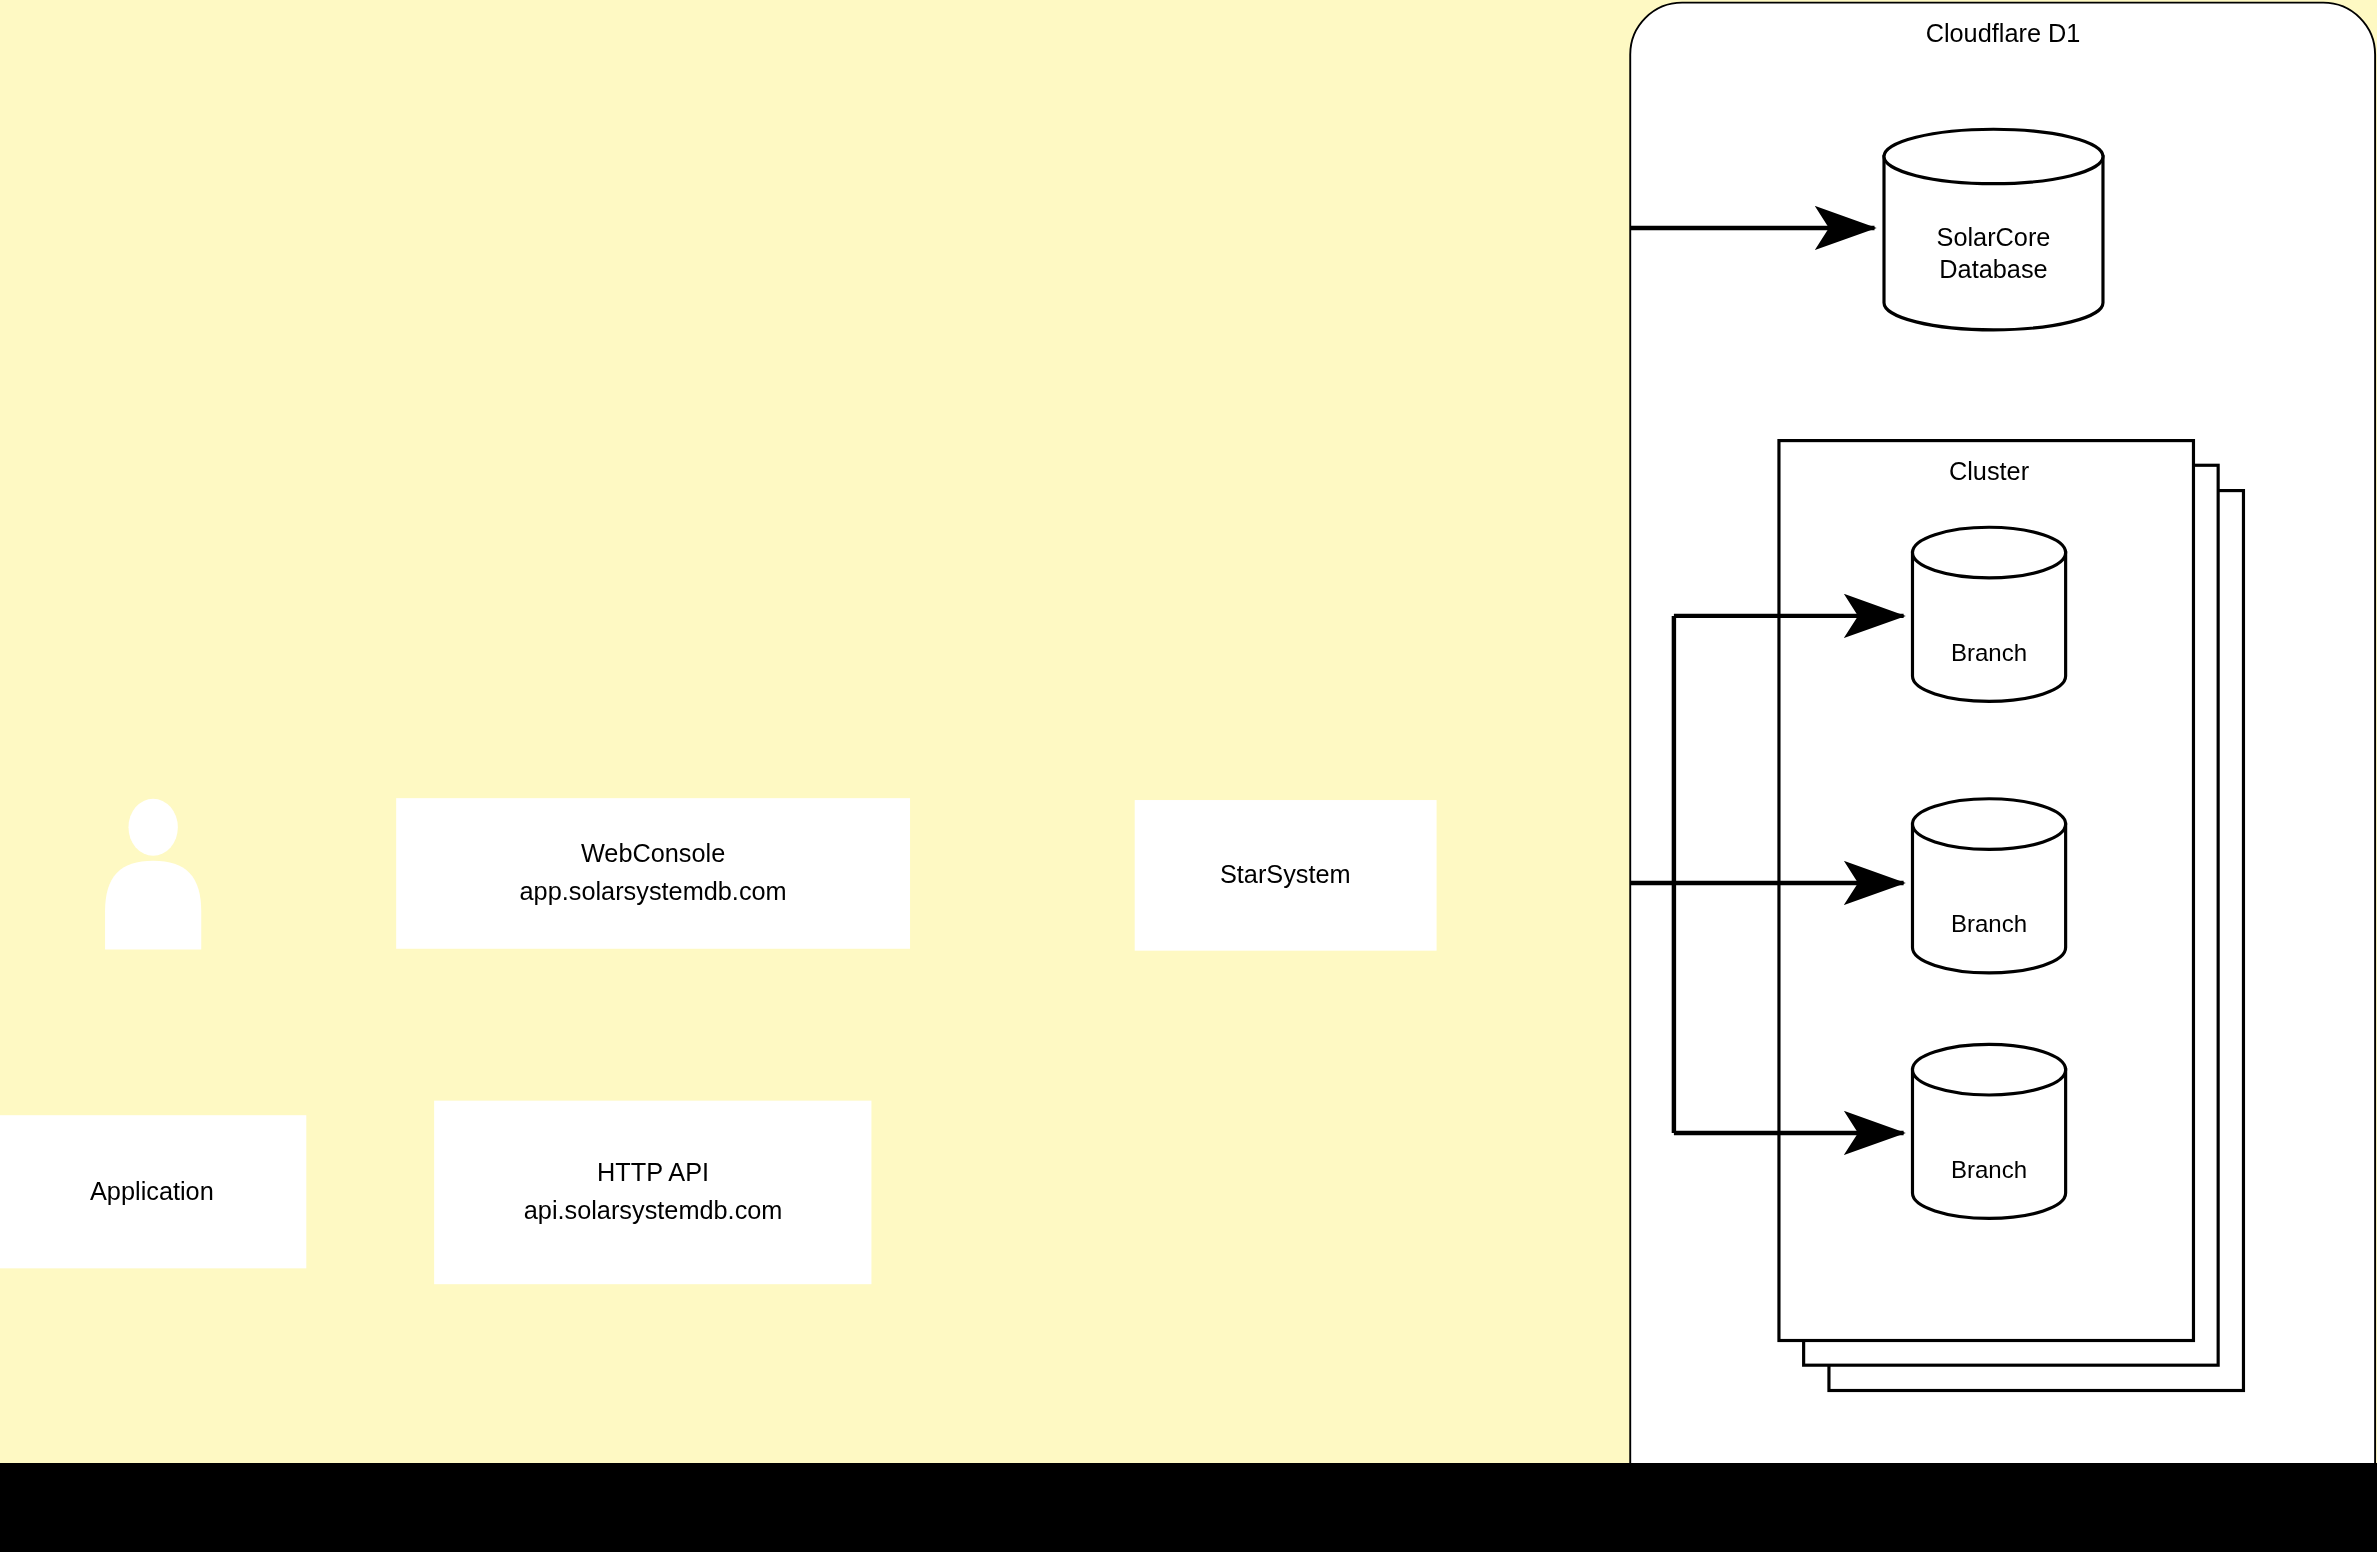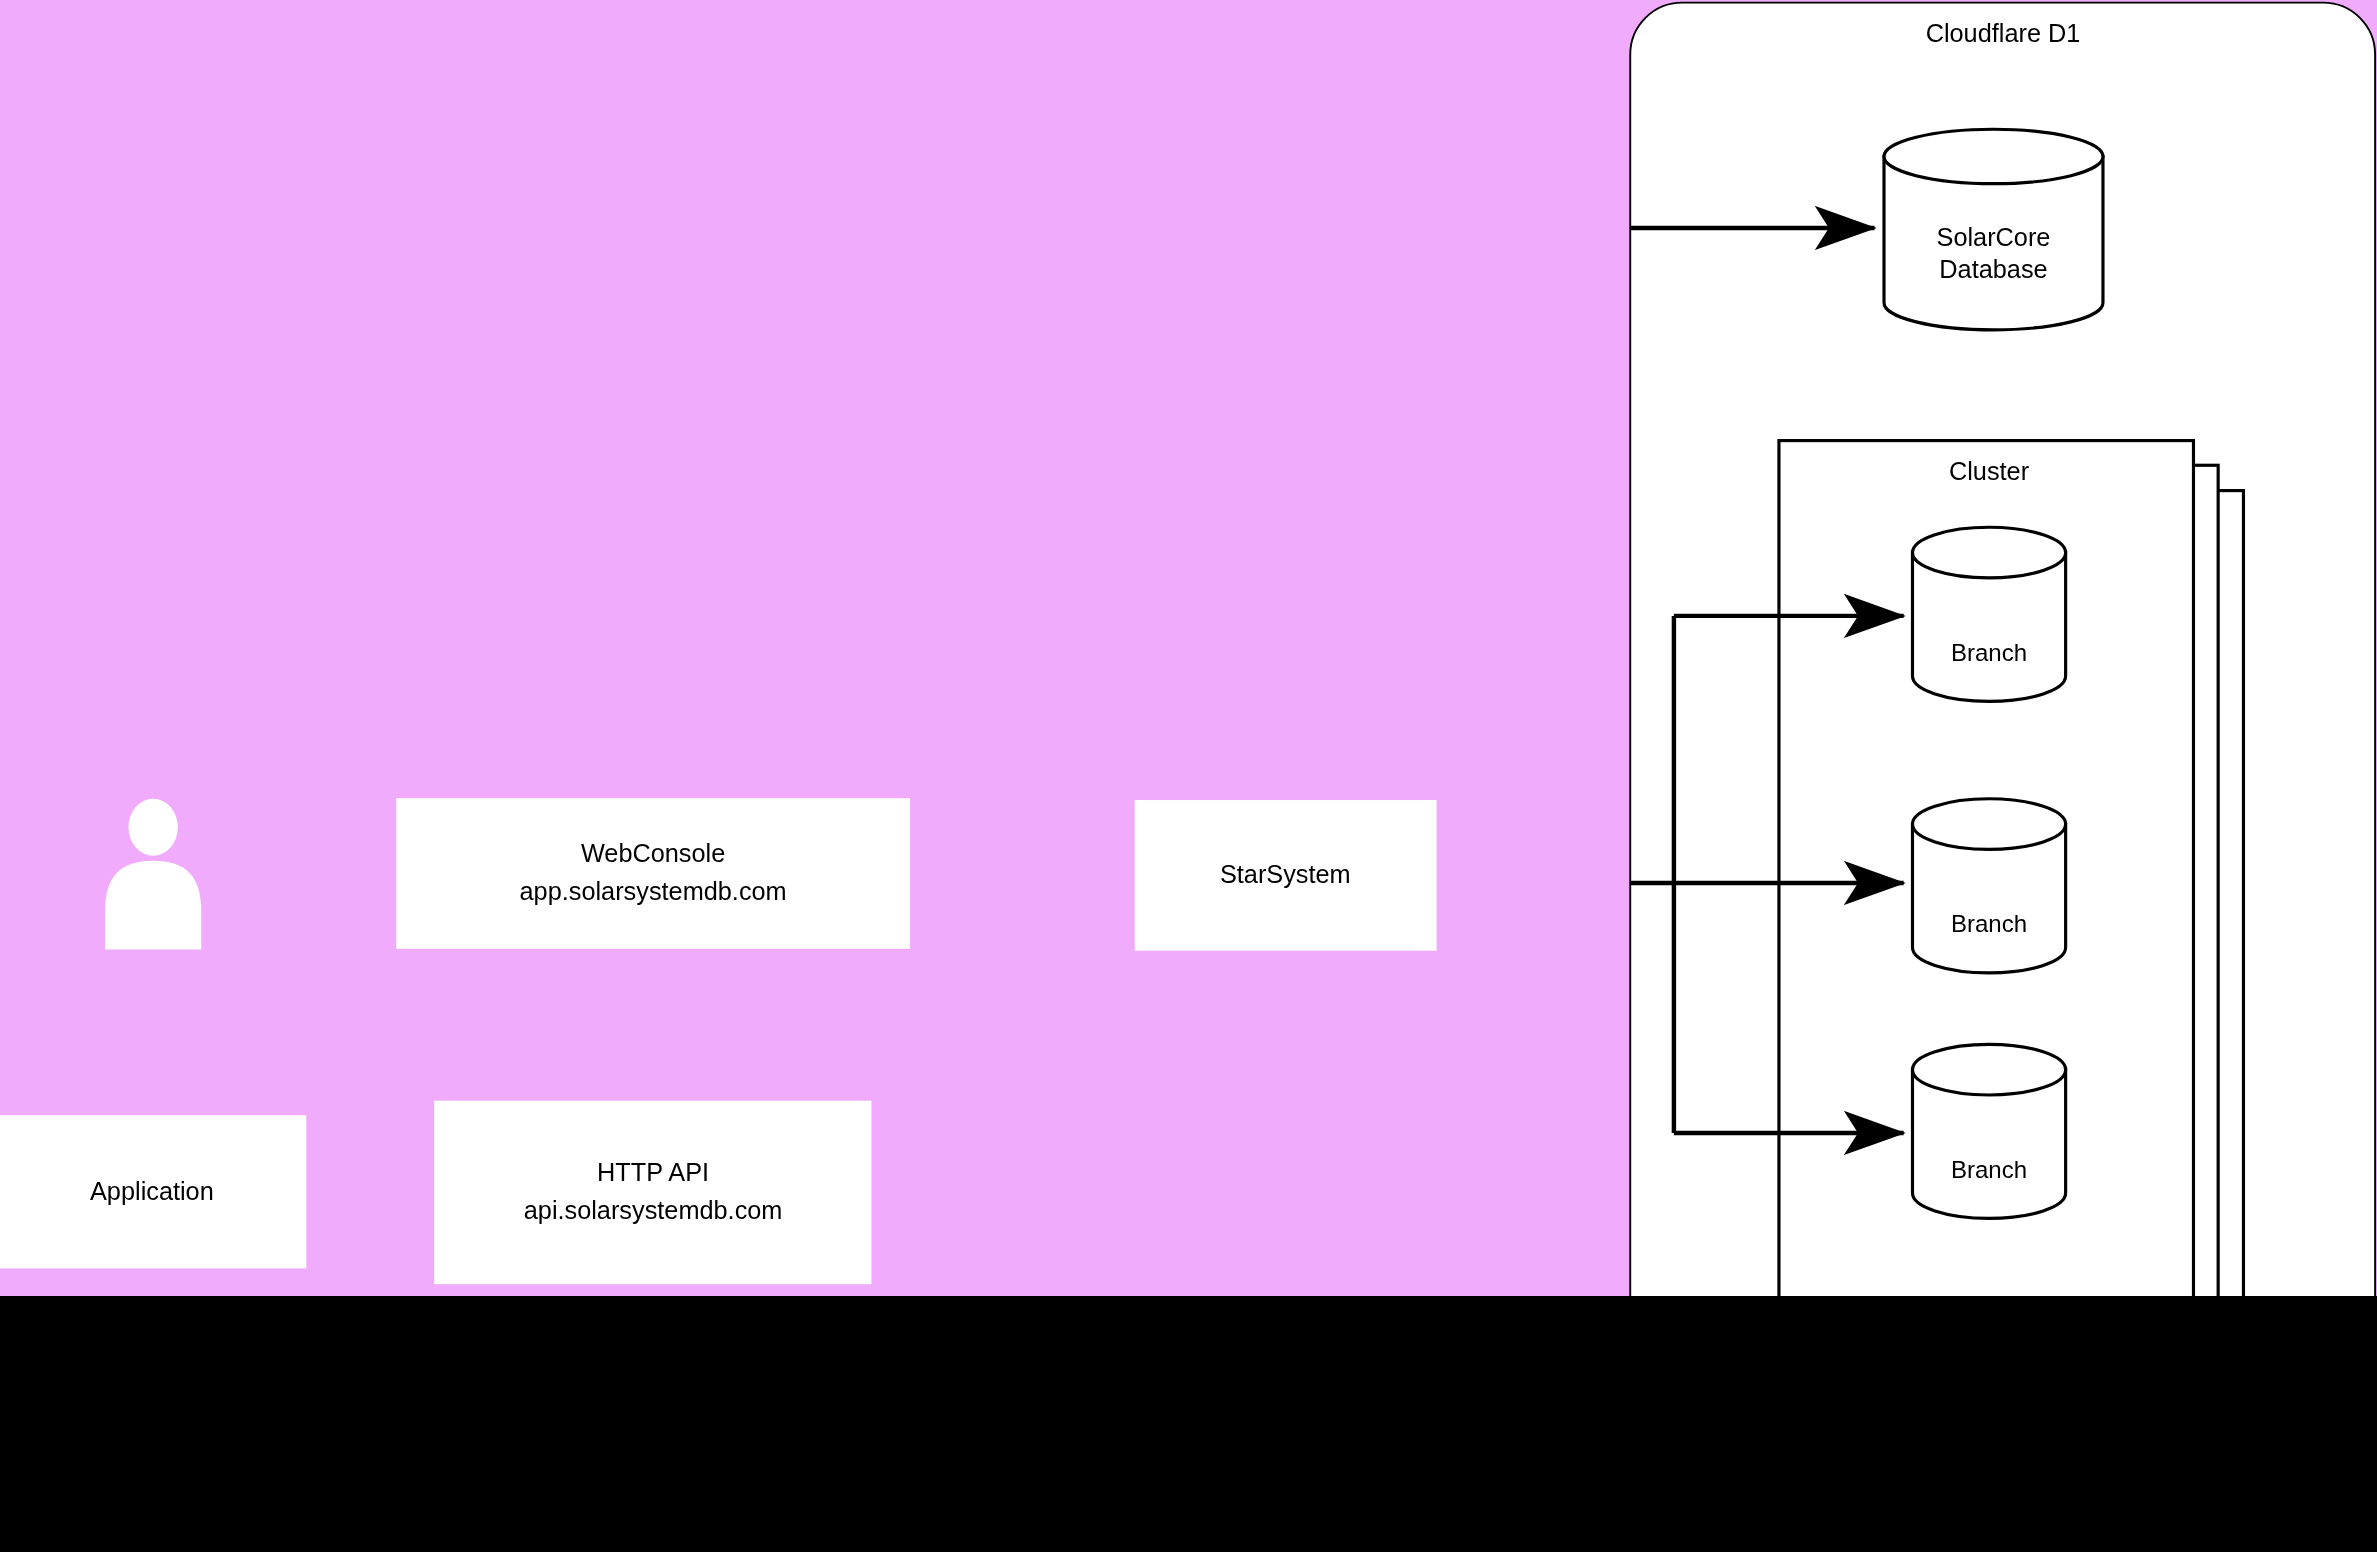--- a/index.html
+++ b/index.html
@@ -7,22 +7,22 @@
     margin: 0;
     padding: 0;
     background: #000000;
   }
   body {
     font-family: "Liberation Sans", sans-serif;
   }
   #stage {
     position: relative;
     width: 2377px;
-    height: 1296px;
-    background: #f0abfc;
+    height: 1463px;
+    background: #fef9c3;
     overflow: hidden;
   }
   #diagram-svg {
     position: absolute;
     left: 0;
     top: 0;
     width: 2377px;
     height: 1552px;
     display: block;
   }

